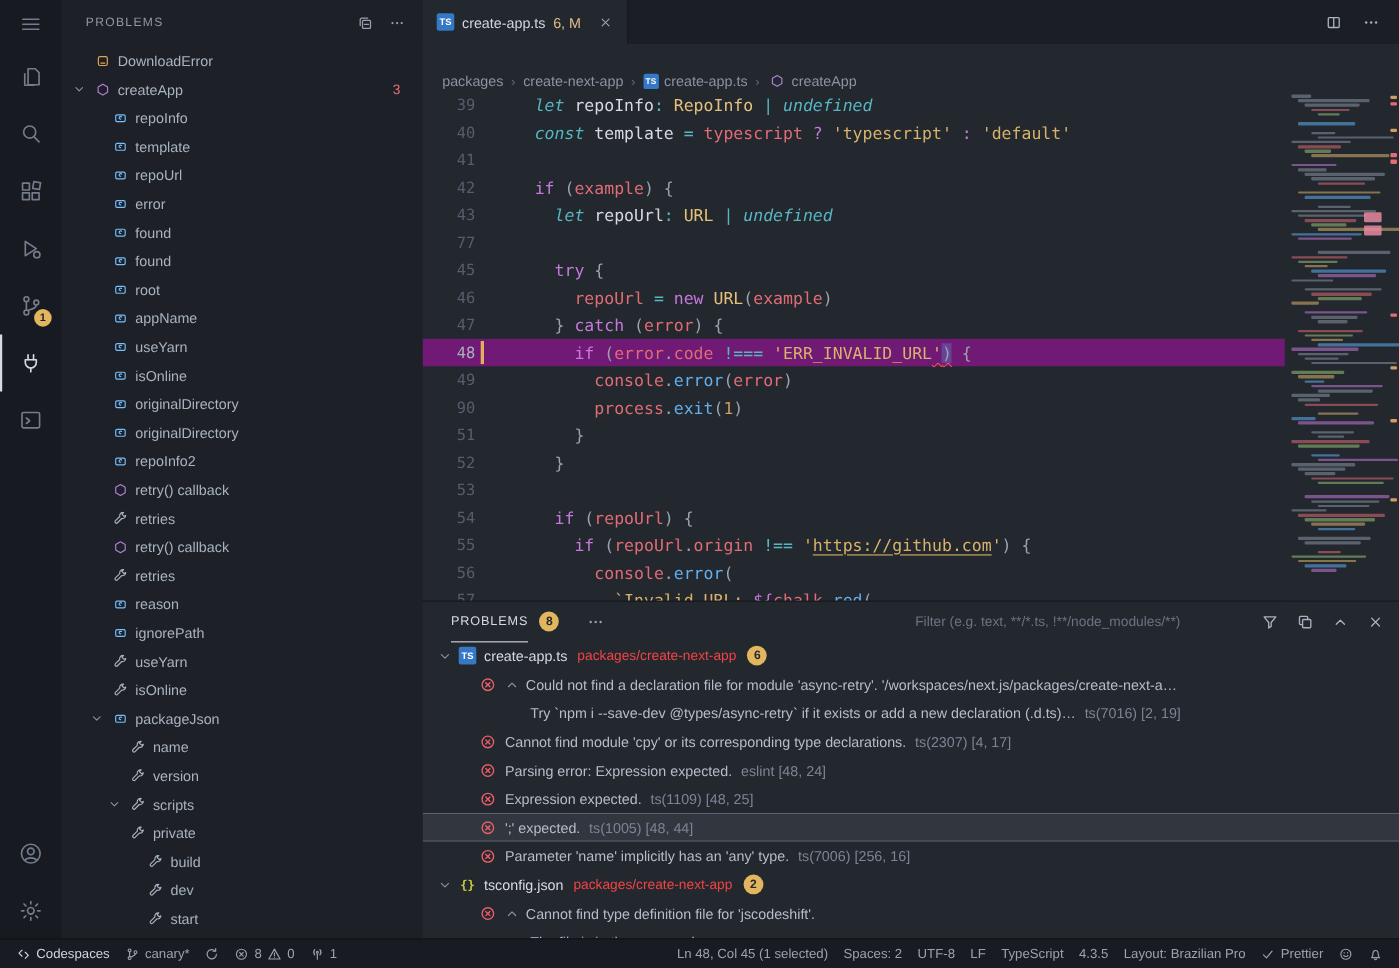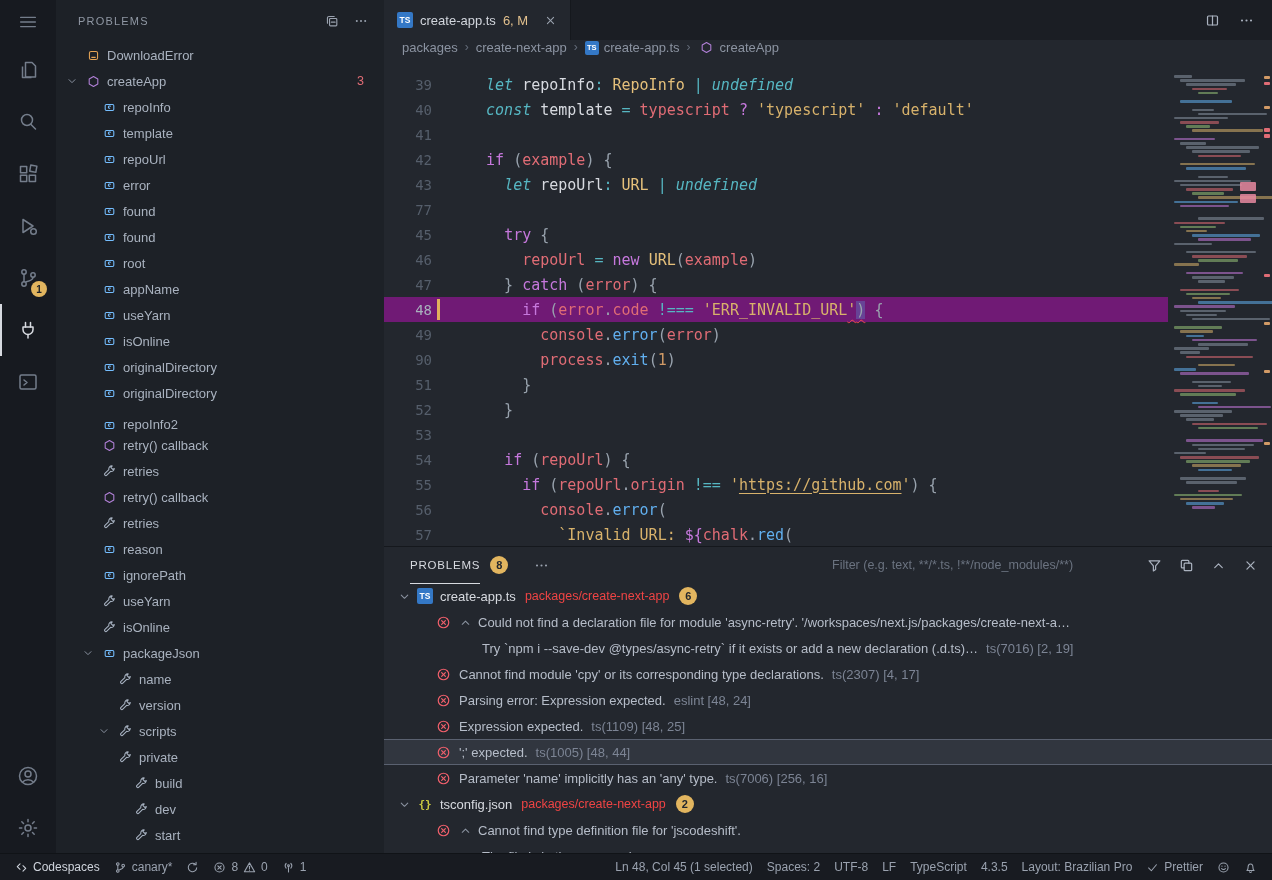--- a/index.html
+++ b/index.html
@@ -27,21 +27,21 @@
   .sym-class{color:#e5a455;}.sym-method{color:#b180d7;}.sym-variable{color:#75beff;}.sym-property{color:#a8b3c2;}
   .tree-badge{margin-left:auto;margin-right:20px;color:#e06c75;font-size:12.5px;}
   
   .main{position:absolute;left:384px;right:0;top:0;bottom:26px;display:flex;flex-direction:column;background:#23272e;}
   .tabbar{height:40px;flex:none;background:#1b1e24;display:flex;align-items:stretch;}
   .tab{background:#23272e;display:flex;align-items:center;gap:7px;padding:0 13px;border-right:1px solid #15181d;
        font-size:13px;color:#d2d6dd;cursor:pointer;}
   .tab-dirty{color:#e2c08d;}
   .tab-close{color:#9aa2af;margin-left:9px;display:flex;}
   .tab-actions{margin-left:auto;display:flex;align-items:center;gap:19px;padding-right:18px;color:#aab2bf;}
-  .breadcrumbs{height:30px;flex:none;display:flex;align-items:flex-start;gap:7px;padding-left:18px;font-size:13px;color:#8b93a1;}
+  .breadcrumbs{height:30px;flex:none;display:flex;align-items:flex-end;gap:7px;padding-left:18px;font-size:13px;color:#8b93a1;margin-top:11px;}
   .bc-sep{color:#636b78;font-size:12px;}
   .bc-item{display:flex;align-items:center;gap:5px;cursor:pointer;}
   .editor-wrap{flex:1;position:relative;overflow:hidden;}
   #code-lines{position:absolute;inset:0;padding-top:2px;}
   .code-row{height:25px;display:flex;align-items:center;font-family:"DejaVu Sans Mono",monospace;}
   .code-row.active{background:#701a75;}
   .ln{width:48px;flex:none;text-align:right;color:#555e6b;font-size:14px;}
   .code-row.active .ln{color:#a8b0bd;}
   .gitbar{width:12px;flex:none;position:relative;height:100%;}
   .code-row.mod .gitbar::after{content:'';position:absolute;left:5px;top:2px;bottom:2px;width:3px;background:#e0b15c;}
@@ -345,21 +345,21 @@
         <div class="tree-row" style="padding-left: 24px;">
           <span class="tw"></span>
           <span class="sym sym-variable">
             <svg width="13" height="13" viewBox="0 0 16 16" fill="none" stroke="currentColor" stroke-width="1.3" stroke-linecap="round" stroke-linejoin="round">
               <rect x="2.7" y="4.2" width="10.6" height="7.6" rx="1.5"></rect>
               <path d="M9.3 6.4c-.9-.7-2.6-.3-2.7 1-.1 1.1.8 1.6 1.7 1.5"></path>
             </svg>
           </span>
           <span>originalDirectory</span>
         </div>
-        <div class="tree-row" style="padding-left: 24px; align-items: flex-end;">
+        <div class="tree-row" style="padding-left: 24px;">
           <span class="tw"></span>
           <span class="sym sym-variable">
             <svg width="13" height="13" viewBox="0 0 16 16" fill="none" stroke="currentColor" stroke-width="1.3" stroke-linecap="round" stroke-linejoin="round">
               <rect x="2.7" y="4.2" width="10.6" height="7.6" rx="1.5"></rect>
               <path d="M9.3 6.4c-.9-.7-2.6-.3-2.7 1-.1 1.1.8 1.6 1.7 1.5"></path>
             </svg>
           </span>
           <span>repoInfo2</span>
         </div>
         <div class="tree-row" style="padding-left: 24px;">

